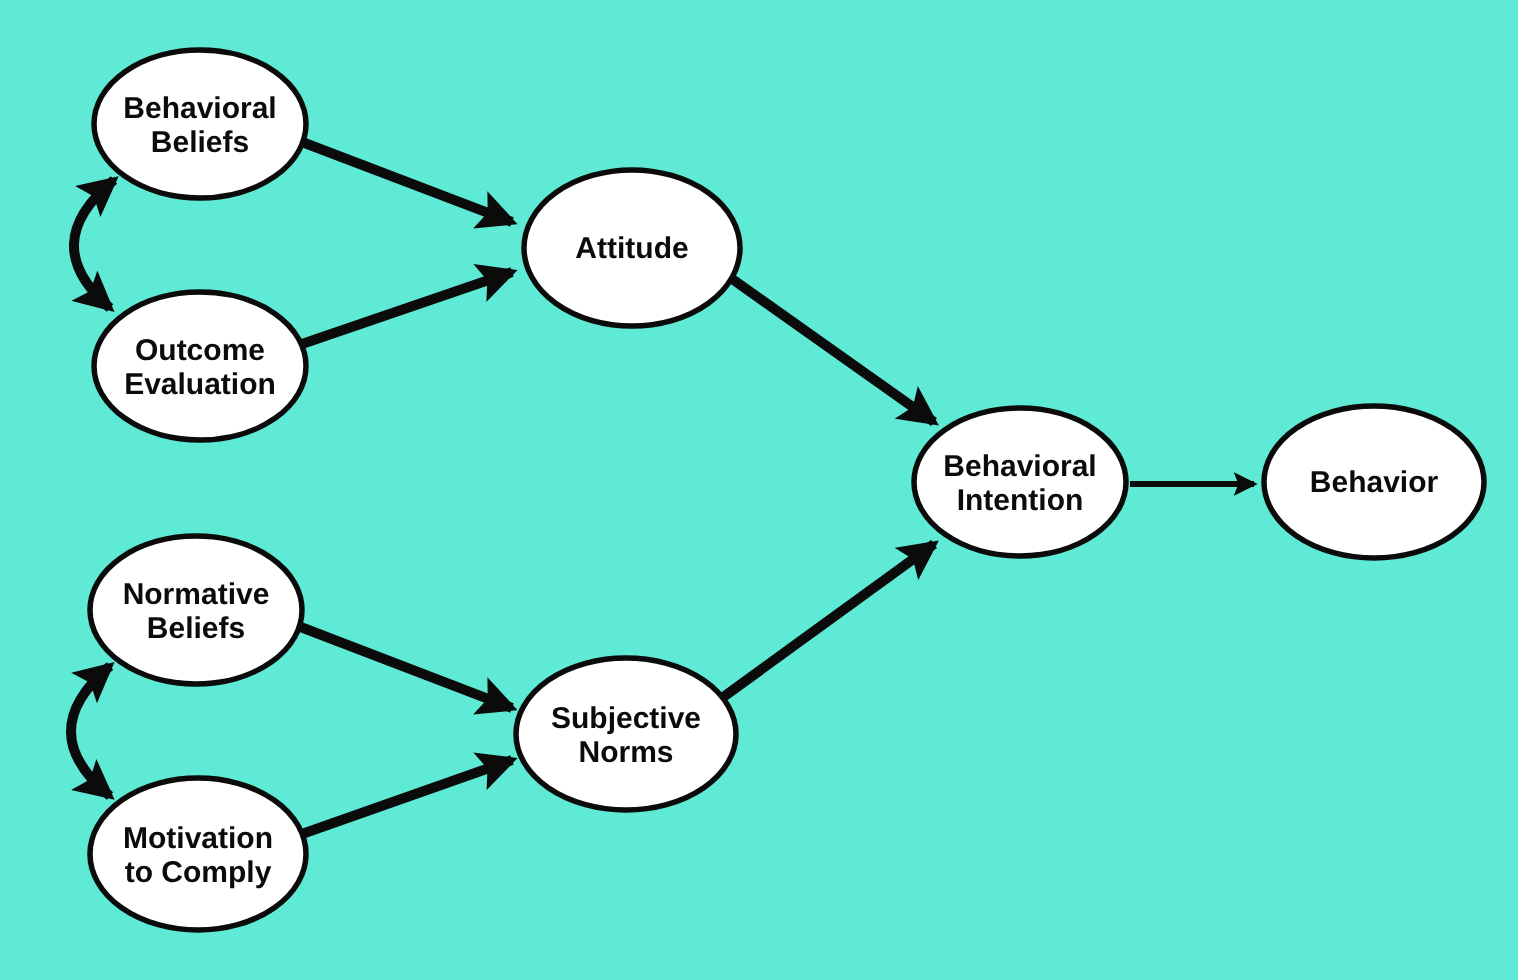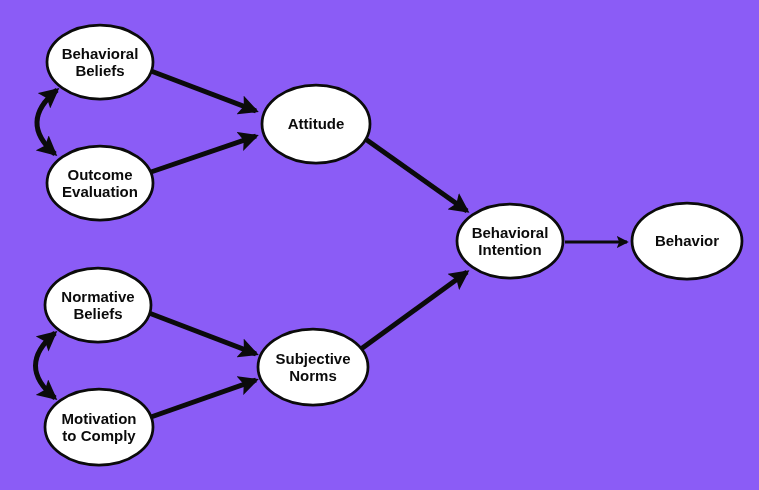--- a/index.html
+++ b/index.html
@@ -8,21 +8,21 @@
     background: #ffffff;
     width: 759px;
     height: 490px;
     overflow: hidden;
     font-family: "Liberation Sans", sans-serif;
   }
   .stage {
     position: relative;
     width: 759px;
     height: 490px;
-    background: #8b5cf6;
+    background: #5eead4;
   }
   svg { display: block; }
   .node-ellipse {
     fill: #ffffff;
     stroke: #0b0b0b;
     stroke-width: 2.75;
   }
   .node-label {
     fill: #0b0b0b;
     font-family: "Liberation Sans", sans-serif;

